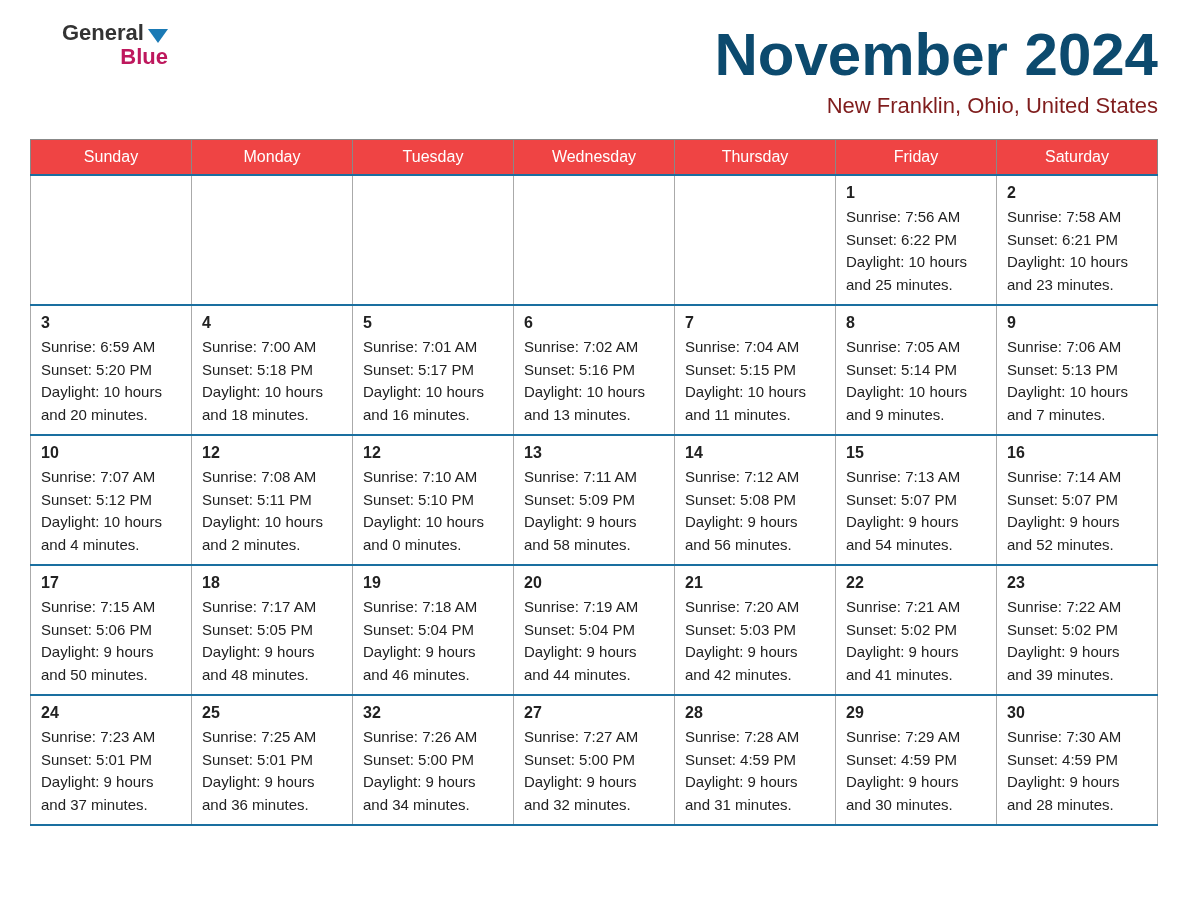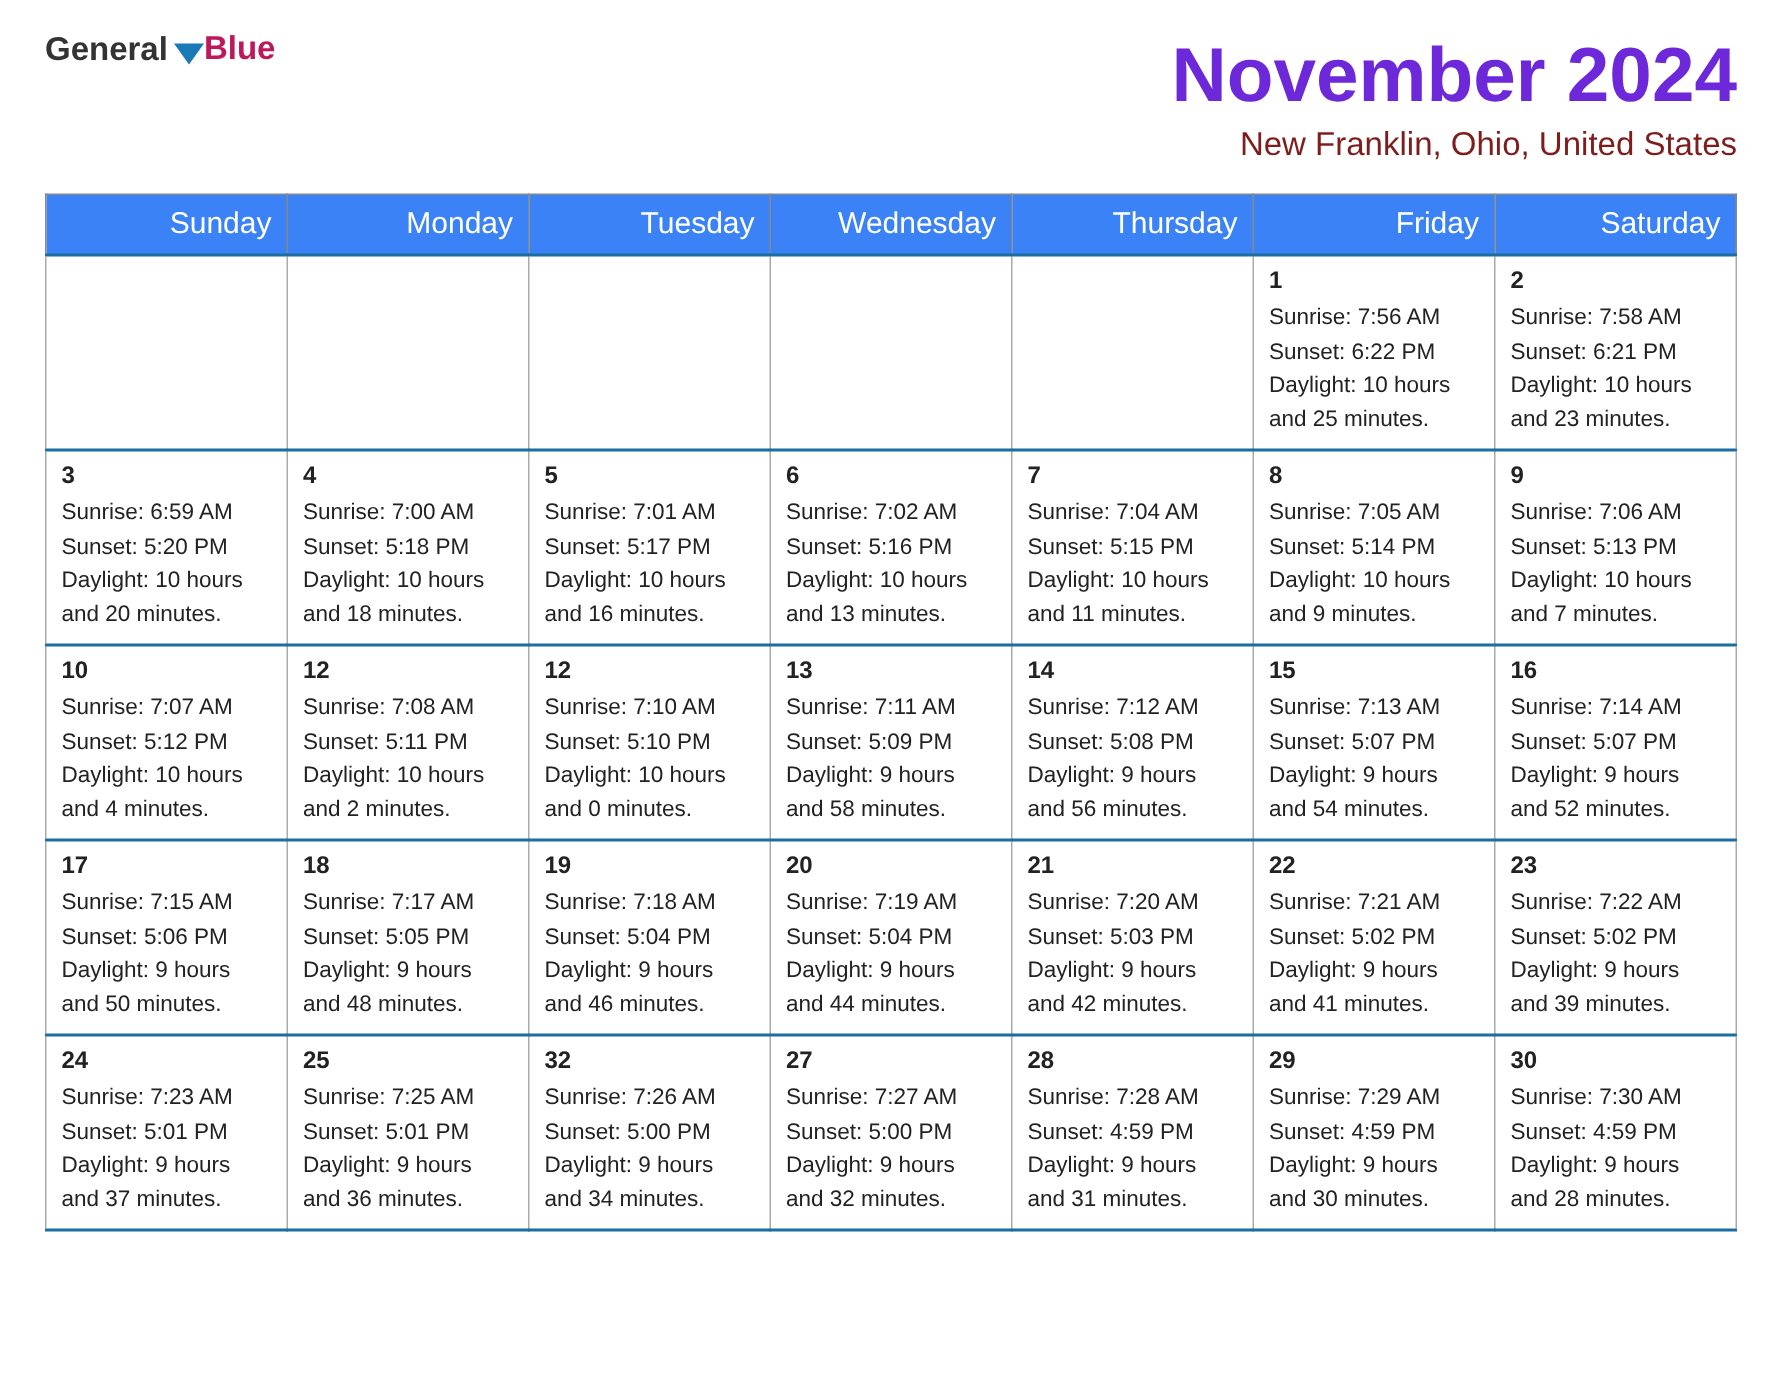--- a/index.html
+++ b/index.html
@@ -11,22 +11,23 @@
       min-height: 918px;
     }
     .header {
       display: flex;
       justify-content: space-between;
       align-items: flex-start;
       margin-bottom: 20px;
     }
     .logo {
       display: flex;
-      flex-direction: row;
-      align-items: center;
+      flex-direction: column;
+      align-items: flex-end;
+      margin-left: 32px;
     }
     .logo-top {
       display: flex;
       align-items: center;
     }
     .logo-general {
       font-size: 22px;
       font-weight: bold;
       color: #333;
     }
@@ -42,41 +43,41 @@
     .logo-blue {
       font-size: 22px;
       font-weight: bold;
       color: #be185d;
       margin-top: -2px;
     }
     .title-section {
       text-align: right;
     }
     .calendar-title {
-      font-size: 51px;
-      font-weight: bold;
-      color: #6d28d9;
+      font-size: 60px;
+      font-weight: bold;
+      color: #0c4a6e;
     }
     .location-subtitle {
       font-size: 22px;
       color: #7f1d1d;
       margin-top: 4px;
     }
     .calendar-table {
       width: 100%;
       border-collapse: collapse;
       border: 1px solid #888;
     }
     .calendar-table th {
-      background-color: #3b82f6;
+      background-color: #ef4444;
       color: #fff;
-      font-size: 20px;
+      font-size: 16px;
       font-weight: normal;
       padding: 8px 10px;
-      text-align: right;
+      text-align: center;
       border: 1px solid #888;
     }
     .calendar-table td {
       vertical-align: top;
       padding: 8px 10px;
       border: 1px solid #aaa;
       width: 14.28%;
       min-height: 100px;
       font-size: 13px;
       color: #222;

